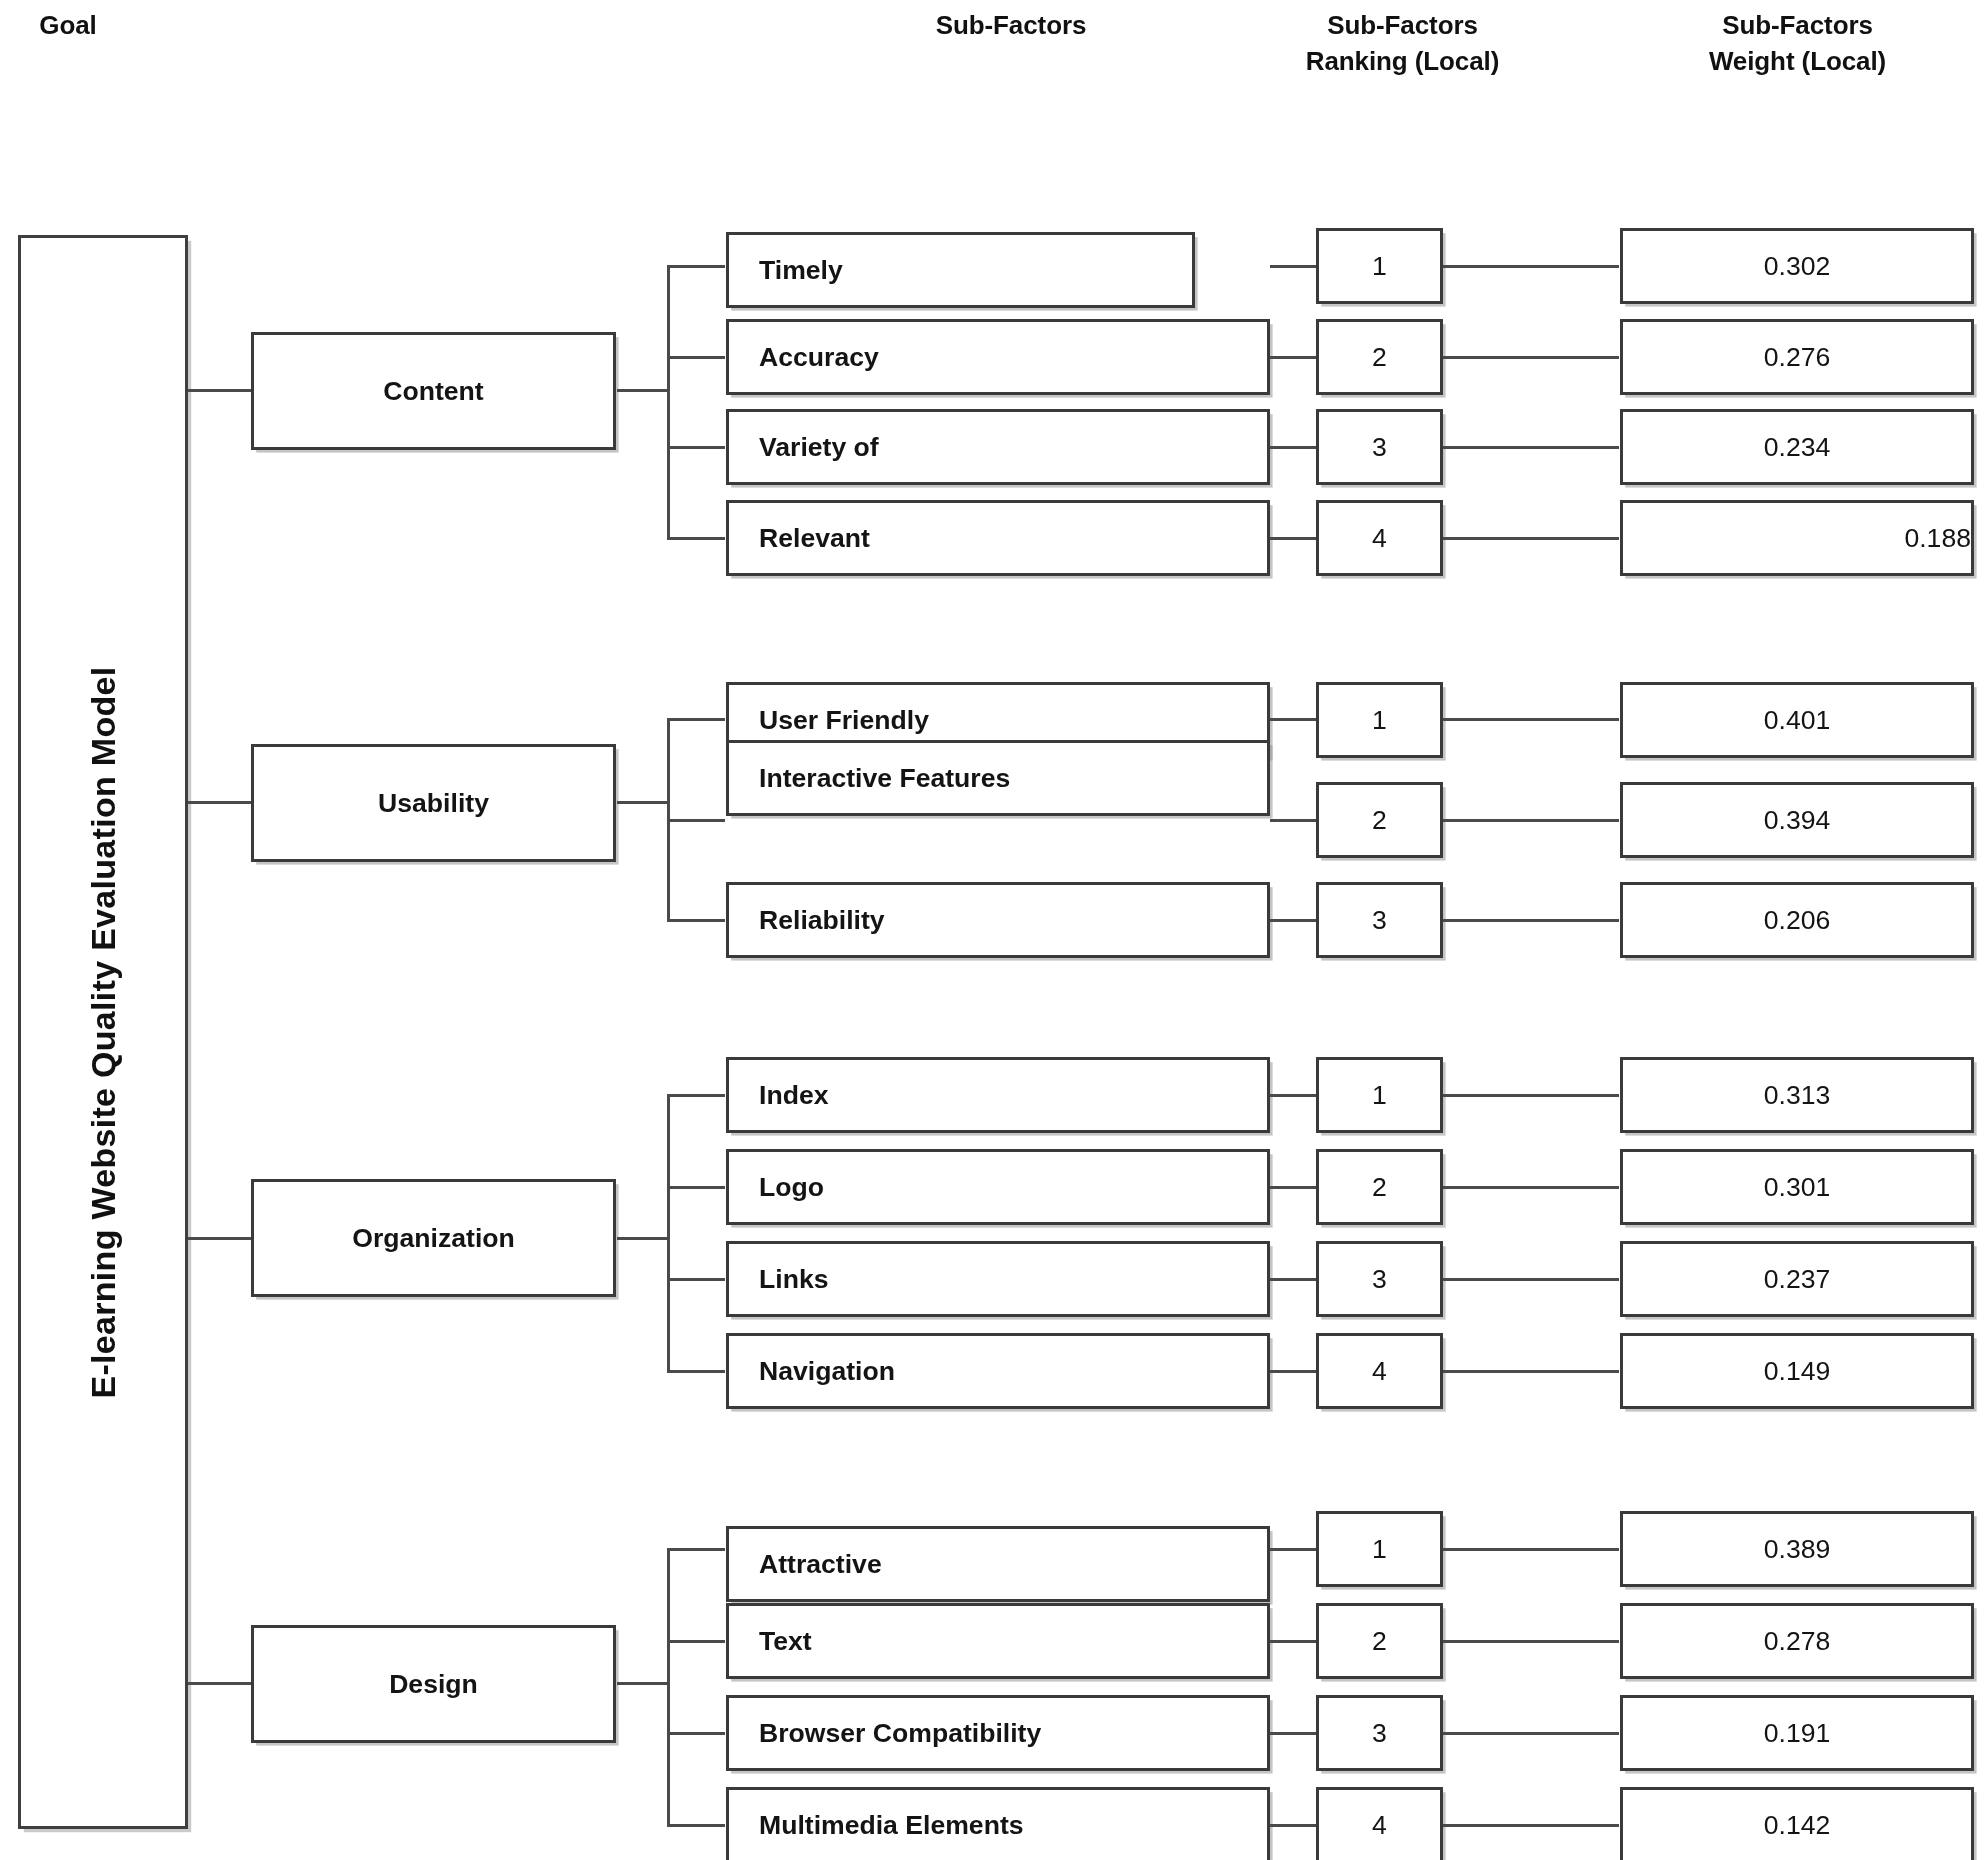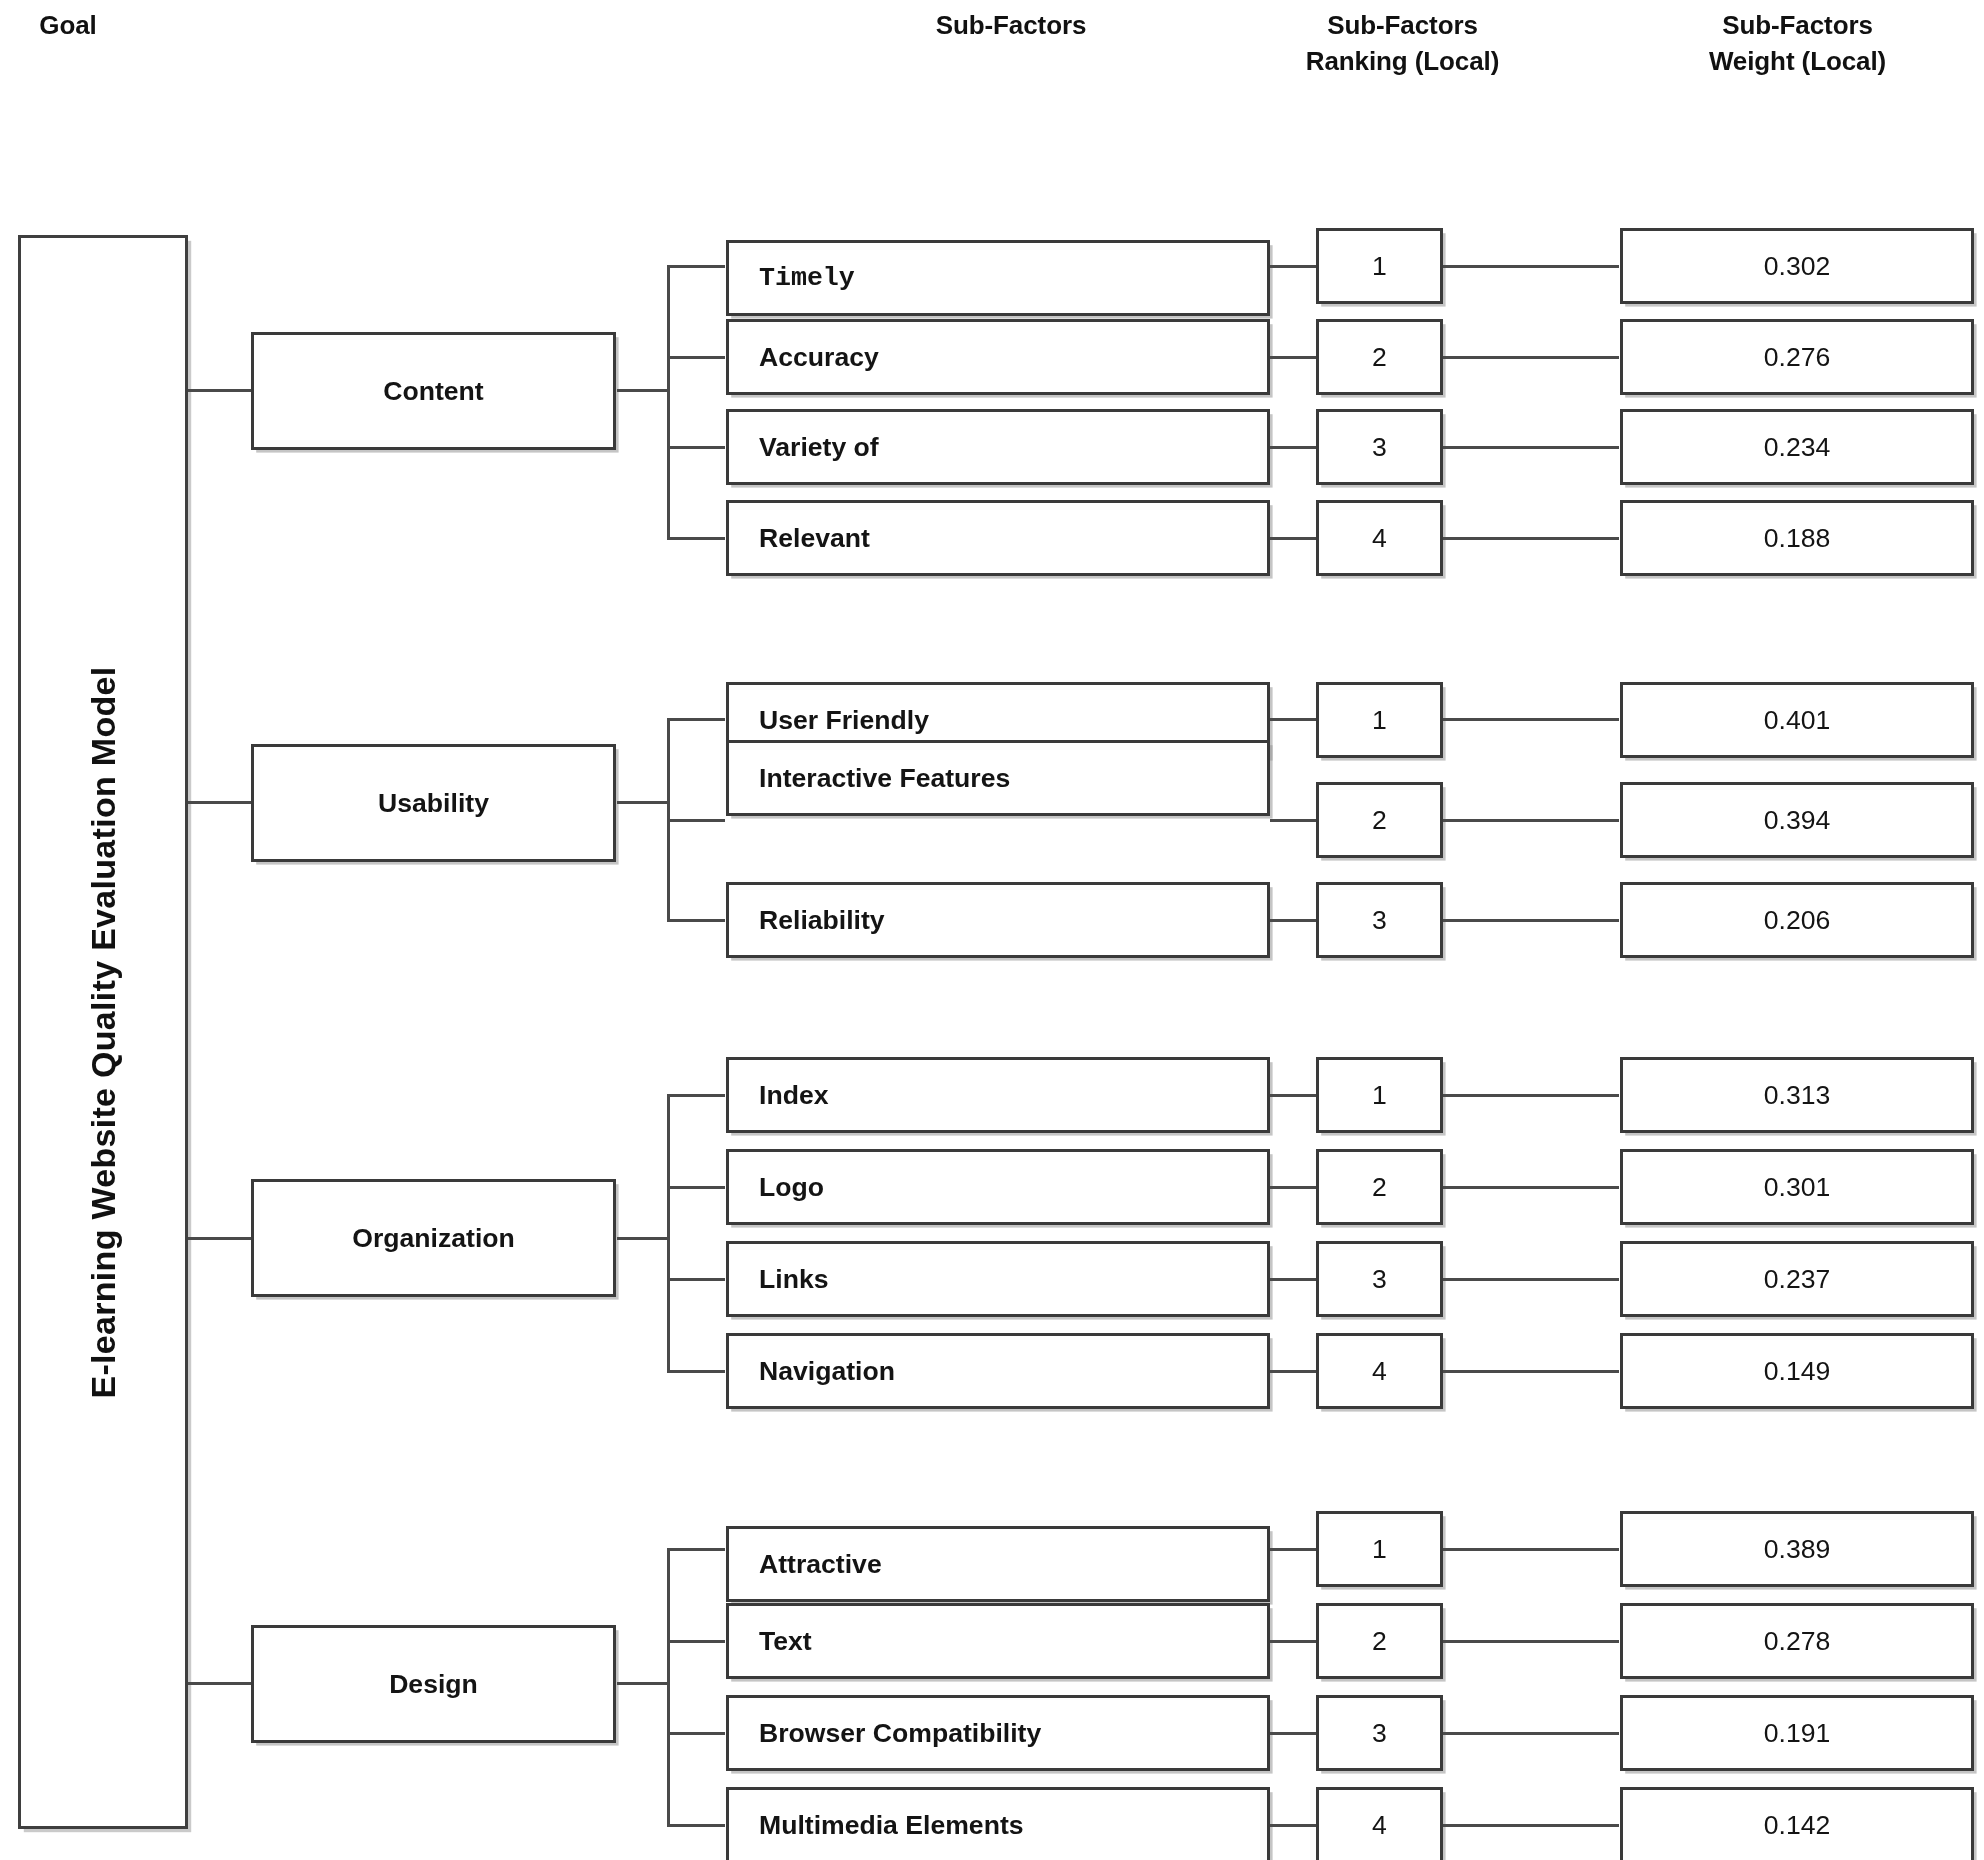--- a/index.html
+++ b/index.html
@@ -107,21 +107,21 @@
   </div>
 
   <div id="generated">
       <div class="node centered bold" style="left:251px; top:332px; width:365px; height:118px;">
         <span>Content</span>
       </div>
       <div class="hline" style="left:188px; top:389px; width:63px;"></div>
       <div class="hline" style="left:617px; top:389px; width:51px;"></div>
       <div class="vline" style="left:667px; top:265px; height:275px;"></div>
       <div class="hline" style="left:667px; top:265px; width:58px;"></div>
-      <div class="node left-pad bold" style="left:726px; top:240px; width:544px; height:76px;font-family:Liberation Mono, monospace;">
+      <div class="node left-pad bold" style="left:726px; top:232px; width:469px; height:76px;">
         <span>Timely</span>
       </div>
       <div class="hline" style="left:1270px; top:265px; width:47px;"></div>
       <div class="node centered" style="left:1316px; top:228px; width:127px; height:76px;">
         <span>1</span>
       </div>
       <div class="hline" style="left:1443px; top:265px; width:176px;"></div>
       <div class="node centered" style="left:1620px; top:228px; width:354px; height:76px;">
         <span>0.302</span>
       </div>
@@ -151,21 +151,21 @@
       </div>
       <div class="hline" style="left:667px; top:537px; width:58px;"></div>
       <div class="node left-pad bold" style="left:726px; top:500px; width:544px; height:76px;">
         <span>Relevant</span>
       </div>
       <div class="hline" style="left:1270px; top:537px; width:47px;"></div>
       <div class="node centered" style="left:1316px; top:500px; width:127px; height:76px;">
         <span>4</span>
       </div>
       <div class="hline" style="left:1443px; top:537px; width:176px;"></div>
-      <div class="node centered" style="left:1620px; top:500px; width:354px; height:76px;">
+      <div class="node centered" style="left:1620px; top:500px; width:354px; height:76px;justify-content:flex-end;">
         <span>0.188</span>
       </div>
       <div class="node centered bold" style="left:251px; top:744px; width:365px; height:118px;">
         <span>Usability</span>
       </div>
       <div class="hline" style="left:188px; top:801px; width:63px;"></div>
       <div class="hline" style="left:617px; top:801px; width:51px;"></div>
       <div class="vline" style="left:667px; top:718px; height:204px;"></div>
       <div class="hline" style="left:667px; top:718px; width:58px;"></div>
       <div class="node left-pad bold" style="left:726px; top:682px; width:544px; height:76px;">

